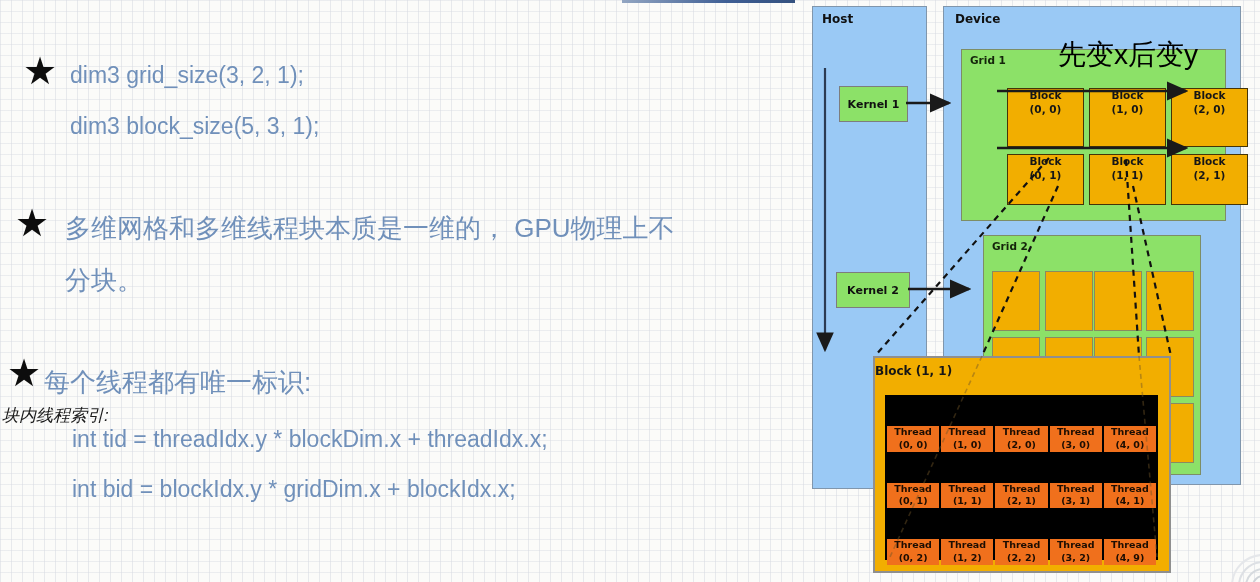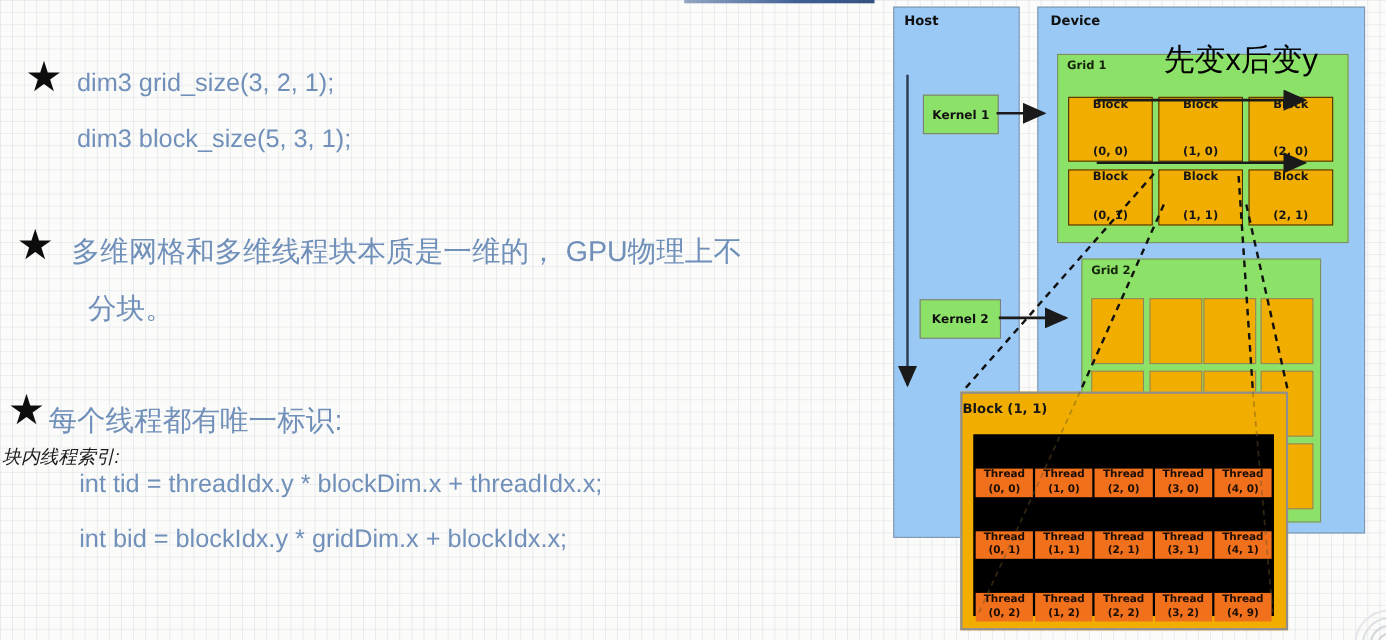--- a/index.html
+++ b/index.html
@@ -21,22 +21,22 @@
   
   .dg{font-family:"DejaVu Sans", sans-serif;}
   .panel{position:absolute; background:#9ac9f5; border:1px solid #8096ac;}
   .panel-title{position:absolute; font-weight:bold; font-size:12px; color:#101010;}
   .greenbox{position:absolute; background:#8ce168; border:1px solid #7d8d66;}
   .grid-label{position:absolute; left:8px; top:4px; font-weight:bold; font-size:10.5px; color:#14240a;}
   .kernel{position:absolute; background:#8ce168; border:1px solid #7d7d7d;
           display:flex; align-items:center; justify-content:center;
           font-weight:bold; font-size:11px; color:#101010;}
   .goldblock{position:absolute; background:#f2ae00; border:1px solid #443408;
-          display:flex; flex-direction:column; align-items:center; justify-content:space-between;
-          font-weight:bold; font-size:10.5px; line-height:1.3; color:#161616; text-align:center;}
+          display:flex; flex-direction:column; align-items:center; justify-content:flex-start;
+          font-weight:bold; font-size:10.5px; line-height:1.3; color:#161616; text-align:center;margin-left:36px;}
   .g2block{position:absolute; background:#f2ae00; border:1px solid #8a8a60;}
   .annot{position:absolute; font-size:28px; color:#000; white-space:nowrap; font-weight:500;}
   #block11{position:absolute; left:873px; top:356px; width:298px; height:217px;
            background:#f2ae00; border:2px solid #8f8f8f; box-sizing:border-box;}
   #block11-title{text-align:left; padding-top:6px; font-weight:bold; font-size:12px; color:#161616;}
   #thread-table{position:absolute; left:885px; top:395px; width:273px; height:165px;
            box-sizing:border-box; border:2px solid #000; background:#000;
            display:grid; grid-template-columns:repeat(5,1fr); grid-template-rows:repeat(3,1fr); gap:2px;}
   .thread-cell{background:#f0701c; display:flex; flex-direction:column; align-items:center; justify-content:center;
            font-family:"DejaVu Sans", sans-serif; font-weight:bold; font-size:9.5px; line-height:1.35; color:#1c0d02; text-align:center;margin-top:29px;}
@@ -50,21 +50,21 @@
 <div id="stage">
 
   <div id="topbar"></div>
 
   <span class="star" style="left:23px; top:52px;">★</span>
   <div class="t-blue t-23" style="left:70px; top:62px;">dim3 grid_size(3, 2, 1);</div>
   <div class="t-blue t-23" style="left:70px; top:113px;">dim3 block_size(5, 3, 1);</div>
 
   <span class="star" style="left:15px; top:204px;">★</span>
   <div class="t-blue t-26" style="left:65px; top:211px;">多维网格和多维线程块本质是一维的， GPU物理上不</div>
-  <div class="t-blue t-26" style="left:80px; top:263px;">分块。</div>
+  <div class="t-blue t-26" style="left:65px; top:263px;">分块。</div>
 
   <span class="star" style="left:7px; top:354px;">★</span>
   <div class="t-blue t-26" style="left:44px; top:365px;">每个线程都有唯一标识:</div>
   <div class="note" style="left:2px; top:404px;font-style:italic;">块内线程索引:</div>
   <div class="t-blue t-23" style="left:72px; top:426px;">int tid = threadIdx.y * blockDim.x + threadIdx.x;</div>
   <div class="t-blue t-23" style="left:72px; top:476px;">int bid = blockIdx.y * gridDim.x + blockIdx.x;</div>
 
   <div class="panel dg" style="left:812px; top:6px; width:113px; height:481px;"></div>
   <div class="panel dg" style="left:943px; top:6px; width:296px; height:477px;"></div>
   <div class="panel-title dg" style="left:822px; top:12px;">Host</div>

